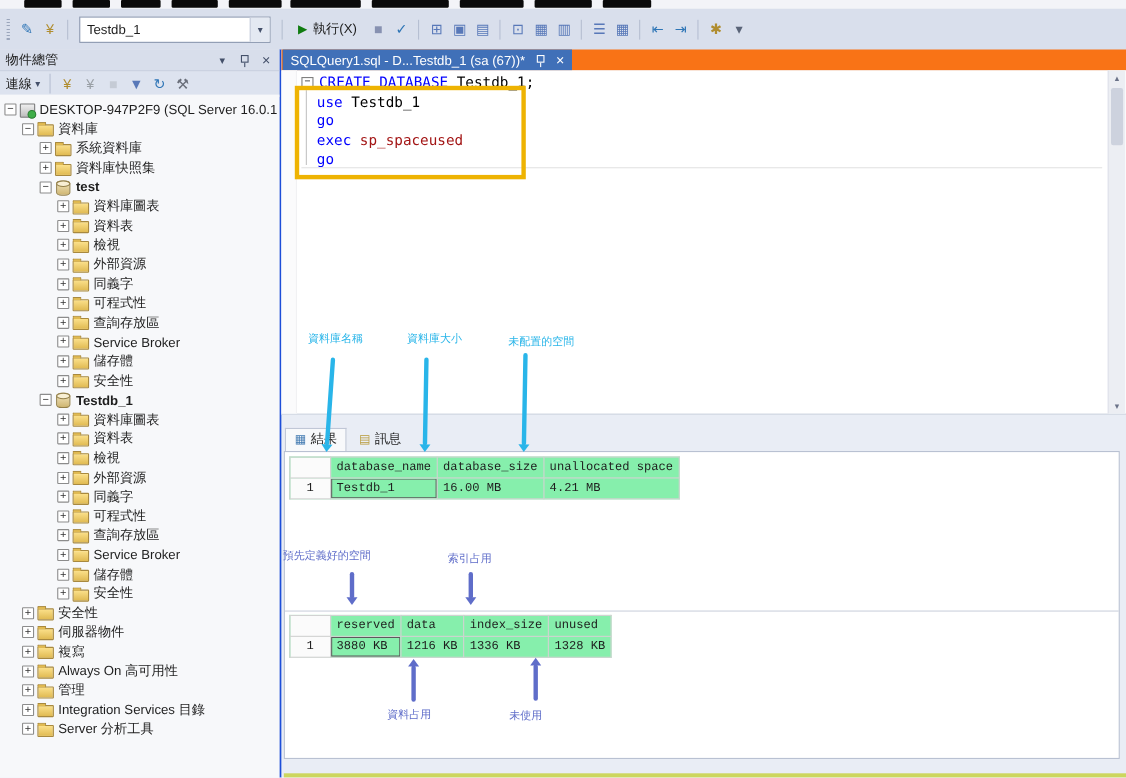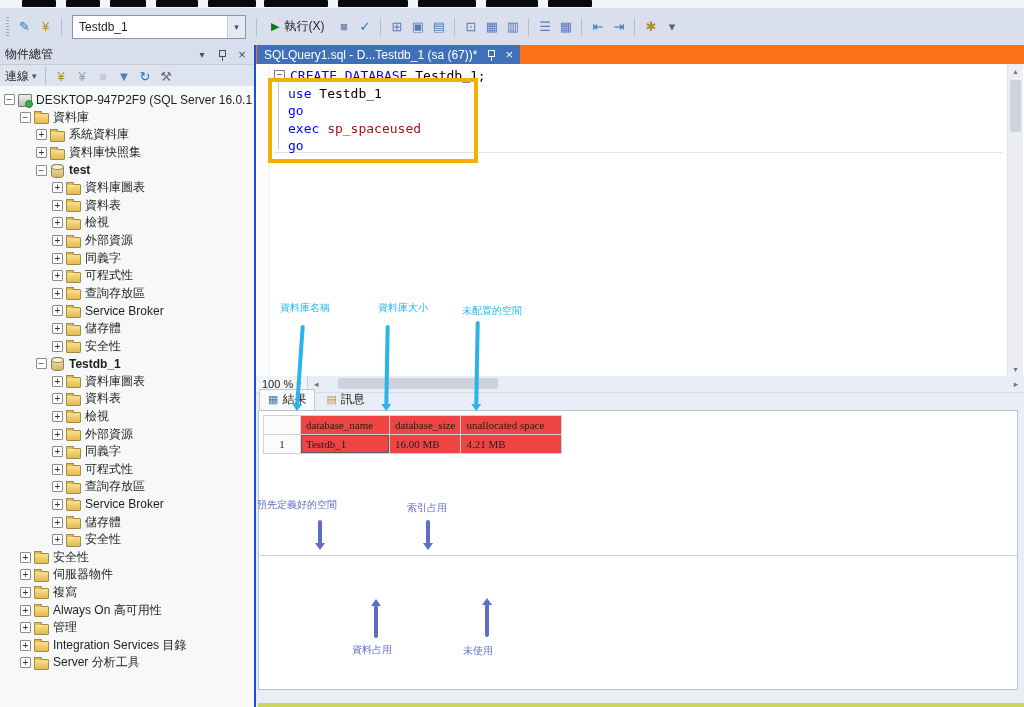--- a/index.html
+++ b/index.html
@@ -99,22 +99,22 @@
   .hs-thumb{position:absolute;left:14px;top:2px;height:11px;width:160px;background:#cdd2de;border-radius:2px;cursor:pointer}
 
   .rtabs{position:absolute;left:0;top:348px;right:0;height:17px;display:flex;align-items:flex-end;
          gap:3px;padding-left:3px}
   .rtab{display:inline-flex;align-items:center;gap:4px;padding:1px 8px 2px;font-size:12px;cursor:pointer}
   .rtab.active{background:#f8f9fb;border:1px solid #c0c7d6;border-bottom:none}
   .rtab-icon{font-size:11px}
 
   .results{position:absolute;left:2px;top:365px;right:6px;bottom:17px;background:#fff;border:1px solid #b9c1d2}
   .results-splitter{position:absolute;left:0;right:0;top:144px;border-top:1px solid #ccd1dd}
-  table.rgrid{position:absolute;border-collapse:collapse;font-family:Liberation Serif, serif;
-              font-size:11px;background:#ef4444}
+  table.rgrid{position:absolute;border-collapse:collapse;font-family:Liberation Mono, monospace;
+              font-size:11px;background:#86efac}
   .rgrid th,.rgrid td{border:1px solid #d2d2d2;height:18px;padding:0 5px;text-align:left;font-weight:normal;white-space:nowrap}
   .rgrid th.corner,.rgrid th.rowhdr{width:26px;background:#fbfbfb;text-align:center}
   #grid1{left:4px;top:4px}
   #grid2{left:4px;top:148px}
   #grid1 th:nth-child(2){min-width:78px}
   #grid1 th:nth-child(3){min-width:60px}
   #grid1 th:nth-child(4){min-width:90px}
   #grid2 th:nth-child(2){min-width:50px}
   #grid2 th:nth-child(3){min-width:44px}
   #grid2 th:nth-child(4){min-width:54px}
@@ -408,31 +408,20 @@
           <div class="code-line"><span class="fold"></span><span class="tok-kw">exec</span><span class="tok-proc"> sp_spaceused</span></div>
           <div class="code-line"><span class="fold"></span><span class="tok-kw">go</span></div>
         </div>
       <div class="editor-vscroll">
         <div class="vs-arrow" style="top:0">▴</div>
         <div class="vs-thumb"></div>
         <div class="vs-arrow" style="bottom:0">▾</div>
       </div>
     </div>
 
-    <div class="zoombar">
-      <span class="zoom-combo">
-        <span>100 %</span>
-        <span style="font-size:8px;color:#44506a">▾</span>
-      </span>
-      <span class="hs-btn">◂</span>
-      <span class="hs-track">
-        <span class="hs-thumb"></span>
-      </span>
-      <span class="hs-btn">▸</span>
-    </div>
 
     <div class="rtabs">
       <span class="rtab active">
         <span class="rtab-icon" style="color:#3f78b0">▦</span>
         <span>結果</span>
       </span>
       <span class="rtab">
         <span class="rtab-icon" style="color:#b89b3a">▤</span>
         <span>訊息</span>
       </span>
@@ -451,24 +440,44 @@
           <tbody>
             <tr>
               <th class="rowhdr">1</th>
               <td class="sel">Testdb_1</td>
               <td>16.00 MB</td>
               <td>4.21 MB</td>
             </tr>
           </tbody>
         </table>
       <div class="results-splitter"></div>
+      <table class="rgrid" id="grid2">
+          <thead>
+            <tr>
+              <th class="corner"></th>
+              <th>reserved</th>
+              <th>data</th>
+              <th>index_size</th>
+              <th>unused</th>
+            </tr>
+          </thead>
+          <tbody>
+            <tr>
+              <th class="rowhdr">1</th>
+              <td class="sel">3880 KB</td>
+              <td>1216 KB</td>
+              <td>1336 KB</td>
+              <td>1328 KB</td>
+            </tr>
+          </tbody>
+        </table>
     </div>
 
     <div class="ann cy" style="left:24px;top:256px">資料庫名稱</div>
-    <div class="ann cy" style="left:122px;top:256px">資料庫大小</div>
+    <div class="ann cy" style="left:114px;top:256px">資料庫大小</div>
     <div class="ann cy" style="left:206px;top:259px">未配置的空間</div>
     <div class="arr cy down" style="left:42px;top:280px;height:80px;transform:rotate(4deg)"></div>
     <div class="arr cy down" style="left:129px;top:280px;height:80px;transform:rotate(1deg)"></div>
     <div class="arr cy down" style="left:219px;top:276px;height:84px;transform:rotate(1deg)"></div>
 
     <div class="ann pu" style="left:1px;top:453px">預先定義好的空間</div>
     <div class="ann pu" style="left:151px;top:456px">索引占用</div>
     <div class="arr pu down" style="left:62px;top:475px;height:24px"></div>
     <div class="arr pu down" style="left:170px;top:475px;height:24px"></div>
 

